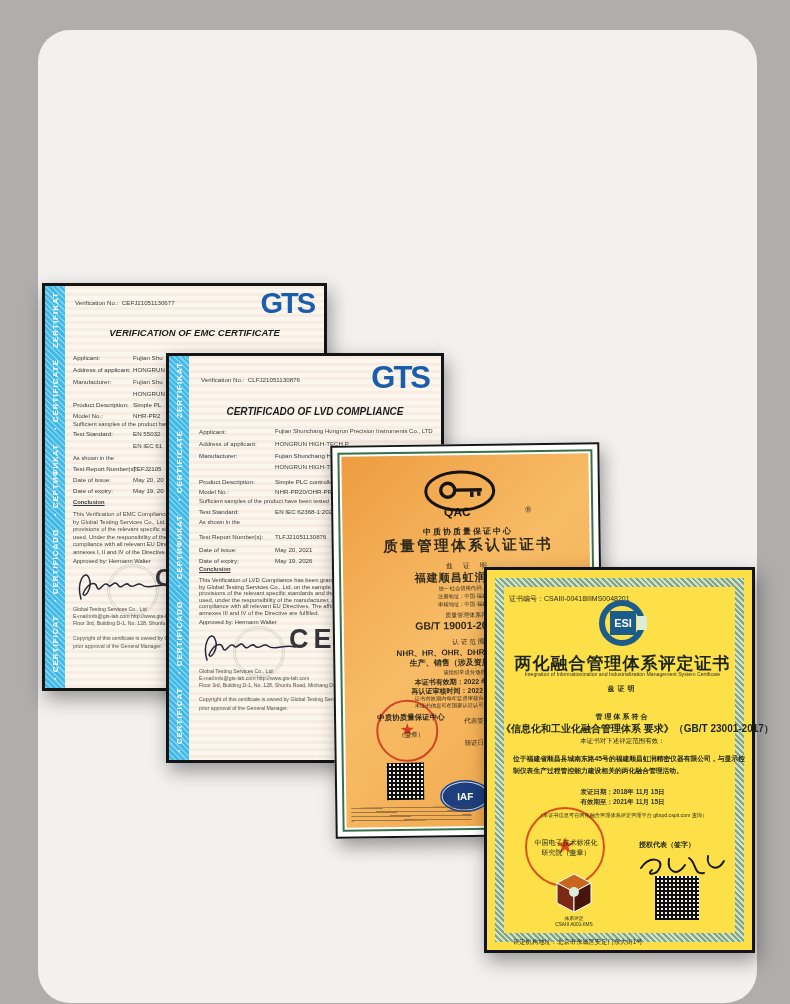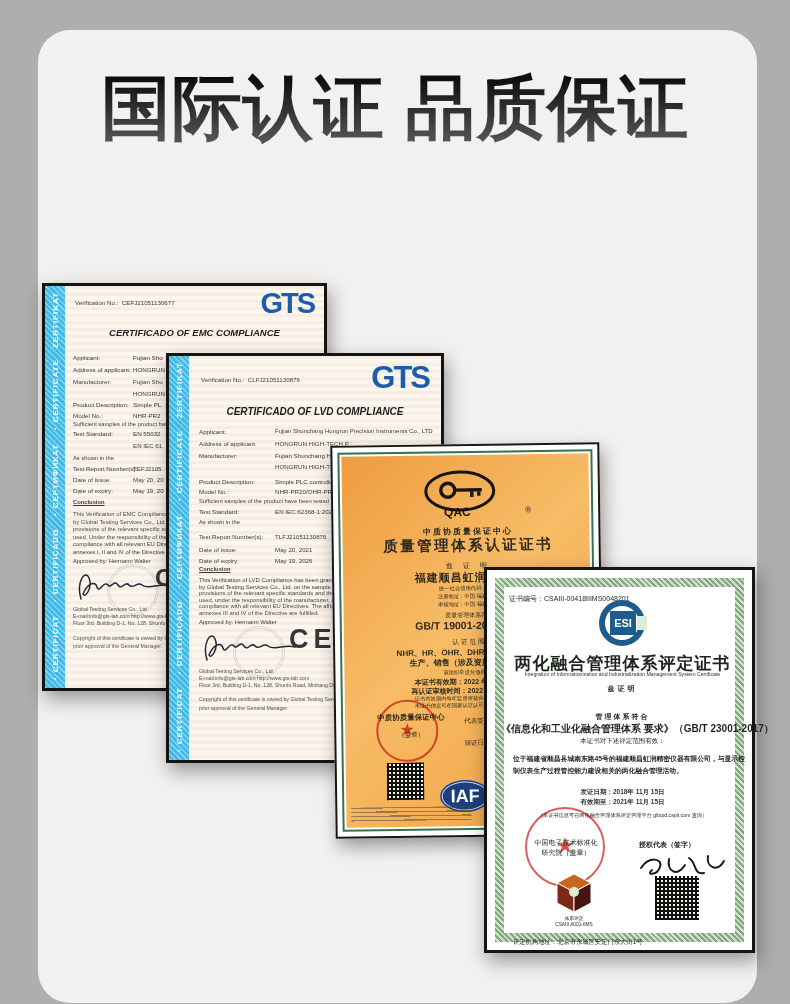--- a/index.html
+++ b/index.html
@@ -66,54 +66,53 @@
     color:rgba(205,40,40,.8); }
   .qr { position:absolute; background:
       repeating-linear-gradient(0deg,#111 0 2px, transparent 2px 4px),
       repeating-linear-gradient(90deg,#111 0 2px, #f5f0e8 2px 4px); }
   .iaf { position:absolute; background:#1d3f7d; border-radius:50%;
     display:flex; align-items:center; justify-content:center;
     color:#fff; font-weight:bold; box-shadow:inset 0 0 0 1.5px #1d3f7d, inset 0 0 0 2.5px rgba(255,255,255,.8); }
   .bars { position:absolute; background:repeating-linear-gradient(180deg, rgba(90,70,50,.55) 0 1.3px, transparent 1.3px 4.2px); }
 
   
-  .iii-cert { background:#ffffff; border:3px solid #141414; }
+  .iii-cert { background:#fde047; border:3px solid #141414; }
   .iii-frame { position:absolute; inset:8px; border:9px solid #9bb897;
     border-image:repeating-linear-gradient(45deg,#86a683 0 2px,#cfe2ca 2px 4px) 9; }
   .gline { position:absolute; left:14px; width:243px; text-align:center; white-space:nowrap; color:#1d241c; }
   .cesi-logo { position:absolute; width:46px; height:46px; }
   .cesi-ring { position:absolute; inset:0; border-radius:50%; border:6px solid #1b5c8d; }
   .cesi-gap { position:absolute; right:-2px; top:16px; width:10px; height:14px; background:#dcecd7; }
   .cesi-sq { position:absolute; left:11px; top:11px; width:26px; height:24px; background:#1b5c8d;
     color:#fff; font-weight:bold; font-size:11px; text-align:center; line-height:24px; letter-spacing:0; }
   .hexcube { position:absolute; }
 </style>
 </head>
 <body>
 
 <div class="stage">
   <div class="card"></div>
 
-  <div class="main-title">国际认证 品质保证</div>
 
   <div class="cert gts-cert" style="left:42px; top:283px; width:285px; height:408px; z-index:1;">
     <div class="side">
       <div class="side-inner">
         <span>CERTIFICAT</span>
         <span>CERTIFICADO</span>
         <span>СЕРТИФИКАТ</span>
         <span>CERTIFICATE</span>
         <span>ZERTIFIKAT</span>
       </div>
     </div>
     <div class="vrow" style="left:30px; top:13px;">
       <span>Verification No.:</span>&nbsp;&nbsp;<b>CEFJ21051130677</b>
     </div>
     <div class="gts-logo" style="right:10px; top:1px; font-size:29px;">GTS</div>
-    <div class="gts-title" style="left:26px; right:6px; top:41px; font-size:9.5px;">CERTIFICADO OF EMC COMPLIANCE</div>
+    <div class="gts-title" style="left:26px; right:6px; top:41px; font-size:9.5px;">VERIFICATION OF EMC CERTIFICATE</div>
 
     <div class="frow" style="left:28px; top:68px;">
         <span class="lb">Applicant:</span>
         <span class="vl" style="left:60px;">Fujian Shu</span>
       </div>
     <div class="frow" style="left:28px; top:80px;">
         <span class="lb">Address of applicant:</span>
         <span class="vl" style="left:60px;">HONGRUN</span>
       </div>
     <div class="frow" style="left:28px; top:92px;">
@@ -284,21 +283,21 @@
 
     <div style="position:absolute; left:20px; top:266px; width:110px; text-align:center; font-size:7.5px; font-weight:bold; color:#2e2a1d; white-space:nowrap;">中质协质量保证中心</div>
     <div style="position:absolute; left:20px; top:284px; width:110px; text-align:center; font-size:6.5px; color:#2e2a1d;">（盖章）</div>
     <div class="seal" style="left:40px; top:253px; width:62px; height:62px;">
       <span class="star" style="font-size:17px;">★</span>
     </div>
     <div style="position:absolute; left:128px; top:271px; font-size:6.5px; color:#2e2a1d;">代表签</div>
     <div style="position:absolute; left:128px; top:293px; font-size:6.5px; color:#2e2a1d;">颁证日</div>
 
     <div class="qr" style="left:50px; top:316px; width:37px; height:37px;"></div>
-    <div class="iaf" style="left:103px; top:334px; width:50px; height:32px; font-size:18px;">
+    <div class="iaf" style="left:103px; top:334px; width:50px; height:32px; font-size:10px;">
         <span>IAF</span>
       </div>
     <div class="bars" style="left:14px; top:360px; width:120px; height:14px;"></div>
   </div>
 
   <div class="cert iii-cert" style="left:484px; top:567px; width:271px; height:386px; z-index:4;">
     <div class="iii-frame"></div>
 
     <div style="position:absolute; left:22px; top:24px; font-size:7px; color:#1d241c; white-space:nowrap;">
       <span>证书编号：</span><span>CSAIII-00418IIIMS0048201</span>

